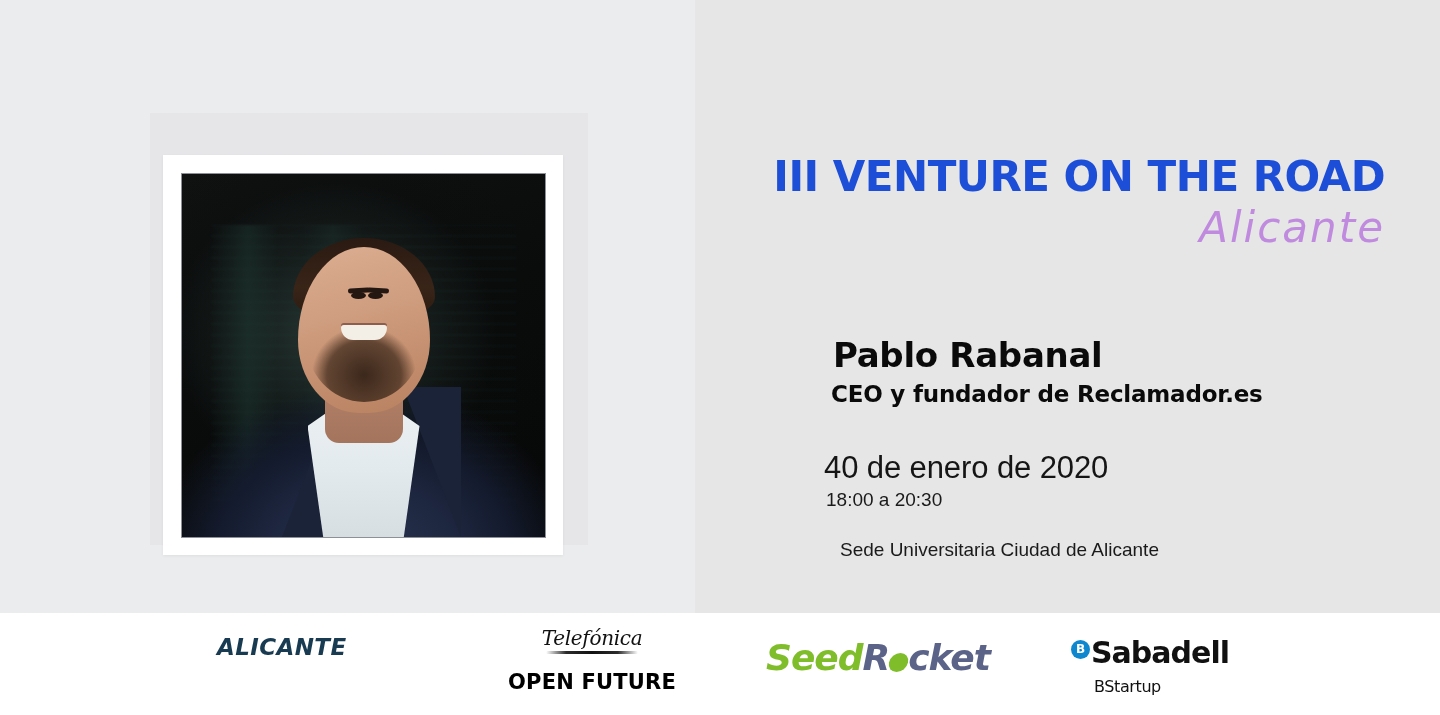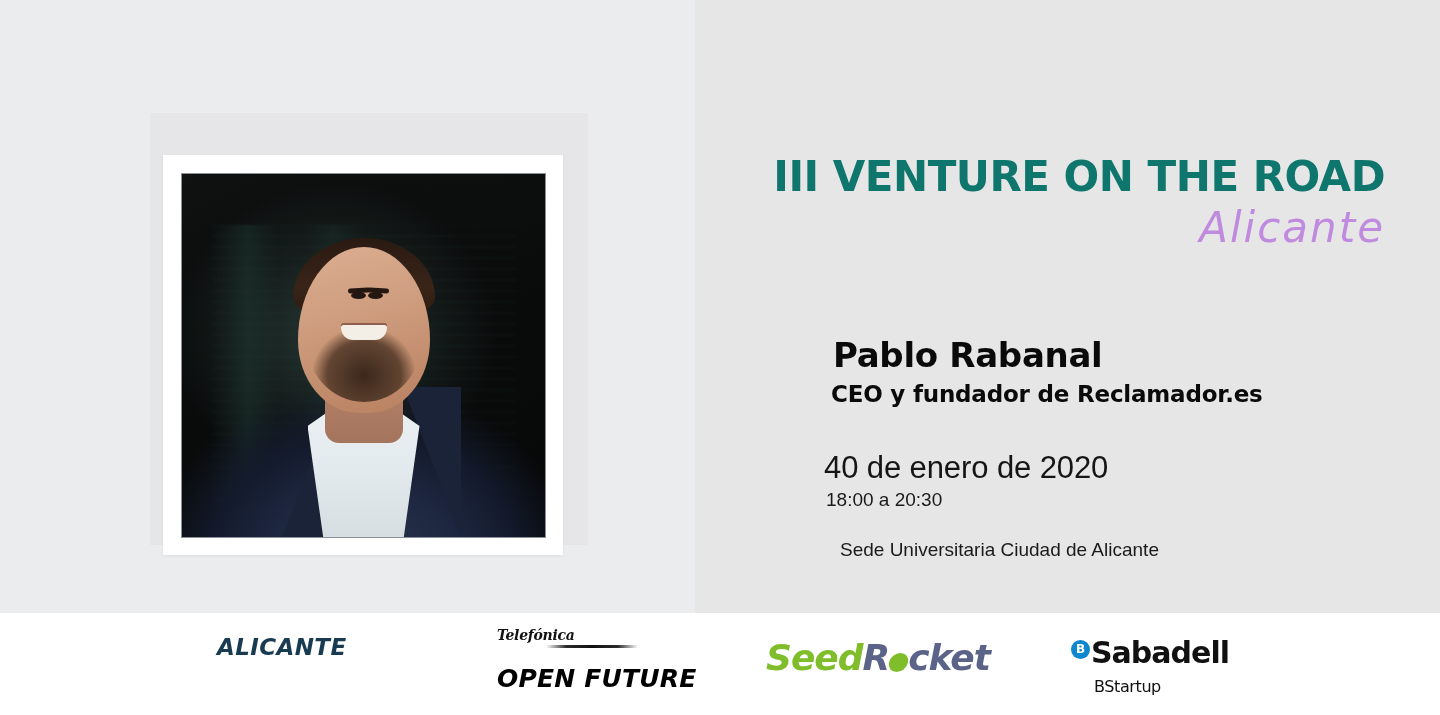--- a/index.html
+++ b/index.html
@@ -189,21 +189,21 @@
   
   .title-main {
     position: absolute;
     left: 1385px; top: 152px;
     transform: translateX(-100%);
     white-space: nowrap;
     font-family: "DejaVu Sans", sans-serif;
     font-weight: 700;
     font-size: 42px;
     letter-spacing: -0.5px;
-    color: #0f766e;
+    color: #1d4ed8;
   }
   .title-script {
     position: absolute;
     left: 1385px; top: 203px;
     transform: translateX(-100%);
     white-space: nowrap;
     font-family: "DejaVu Sans", sans-serif;
     font-style: italic;
     font-weight: 400;
     font-size: 42px;
@@ -272,40 +272,39 @@
     color: #183b52;
     line-height: 1.47;
     white-space: nowrap;
   }
 
   
   .logo-tof { left: 497px; top: 628px; width: 190px; }
   .logo-tof .telefonica {
     font-family: "DejaVu Serif", serif;
     font-style: italic;
-    font-weight: 700;
-    font-size: 14px;
+    font-weight: 400;
+    font-size: 20px;
     letter-spacing: -0.3px;
     color: #111111;
-    text-align: left;
+    text-align: center;
     line-height: 1.05;
   }
   .logo-tof .swash {
     width: 92px;
     height: 3px;
     margin: 2px auto 0 auto;
     background: linear-gradient(90deg, rgba(255,255,255,0) 0%, #2b2b2b 22%, #111 50%, #2b2b2b 78%, rgba(255,255,255,0) 100%);
     border-radius: 2px;
   }
   .logo-tof .openfuture {
     margin-top: 16px;
     font-family: "DejaVu Sans", sans-serif;
     font-weight: 700;
-    font-style: italic;
-    font-size: 25px;
+    font-size: 21px;
     letter-spacing: 0.2px;
     color: #000000;
     text-align: center;
     white-space: nowrap;
   }
 
   
   .logo-sr {
     left: 766px; top: 640px;
     font-family: "DejaVu Sans", sans-serif;

